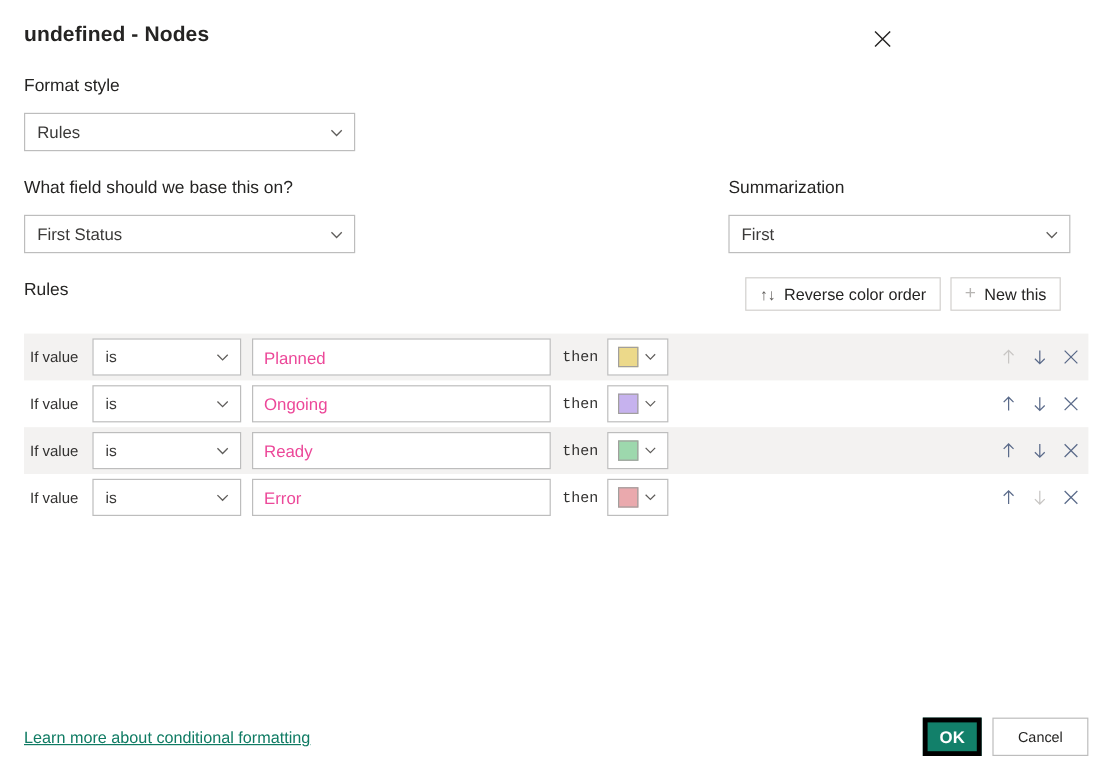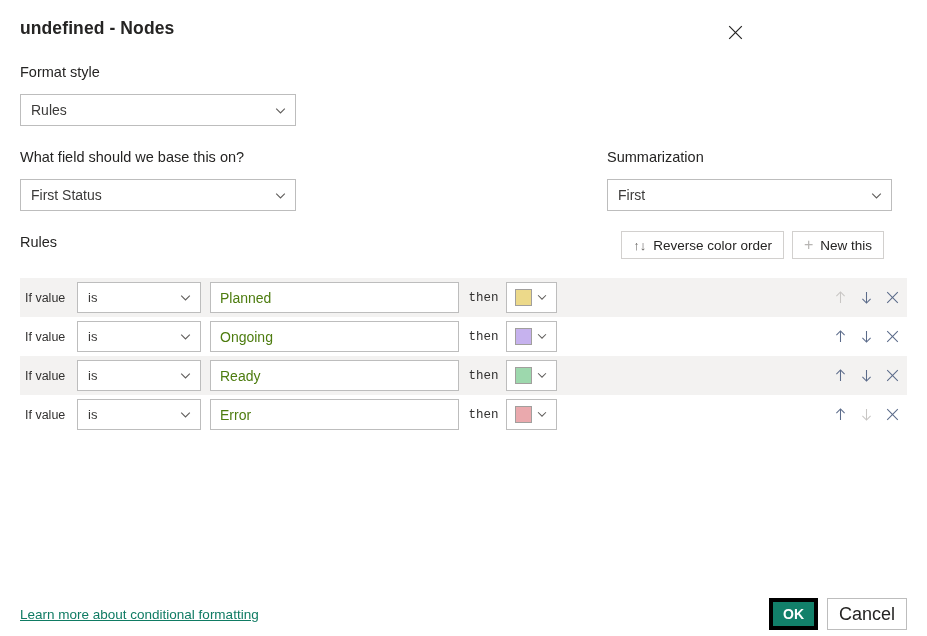--- a/index.html
+++ b/index.html
@@ -164,21 +164,21 @@
   }
   .op-dropdown .dd-value { font-size: 13px; color: #3b3a39; }
 
   .value-input {
     width: 249px;
     flex: 0 0 auto;
     height: 31px;
     border: 1px solid #bdbdbd;
     background: #ffffff;
     font-size: 14px;
-    color: #4d7c0f;
+    color: #ec4899;
     padding: 0 9px;
     font-family: "Liberation Sans", sans-serif;
     outline: none;
   }
   .then-label {
     font-size: 12.5px;
     color: #323130;
     width: 45px;
     flex: 0 0 auto;
     text-align: center;
@@ -259,21 +259,21 @@
     display: flex;
     align-items: center;
     justify-content: center;
   }
   .btn-secondary {
     background: #ffffff;
     color: #252423;
     border: 1px solid #bdbdbd;
     width: 80px;
     height: 32px;
-    font-size: 18px;
+    font-size: 12px;
     cursor: pointer;
     font-family: "Liberation Sans", sans-serif;
     display: flex;
     align-items: center;
     justify-content: center;
   }
 </style>
 </head>
 <body>
 

